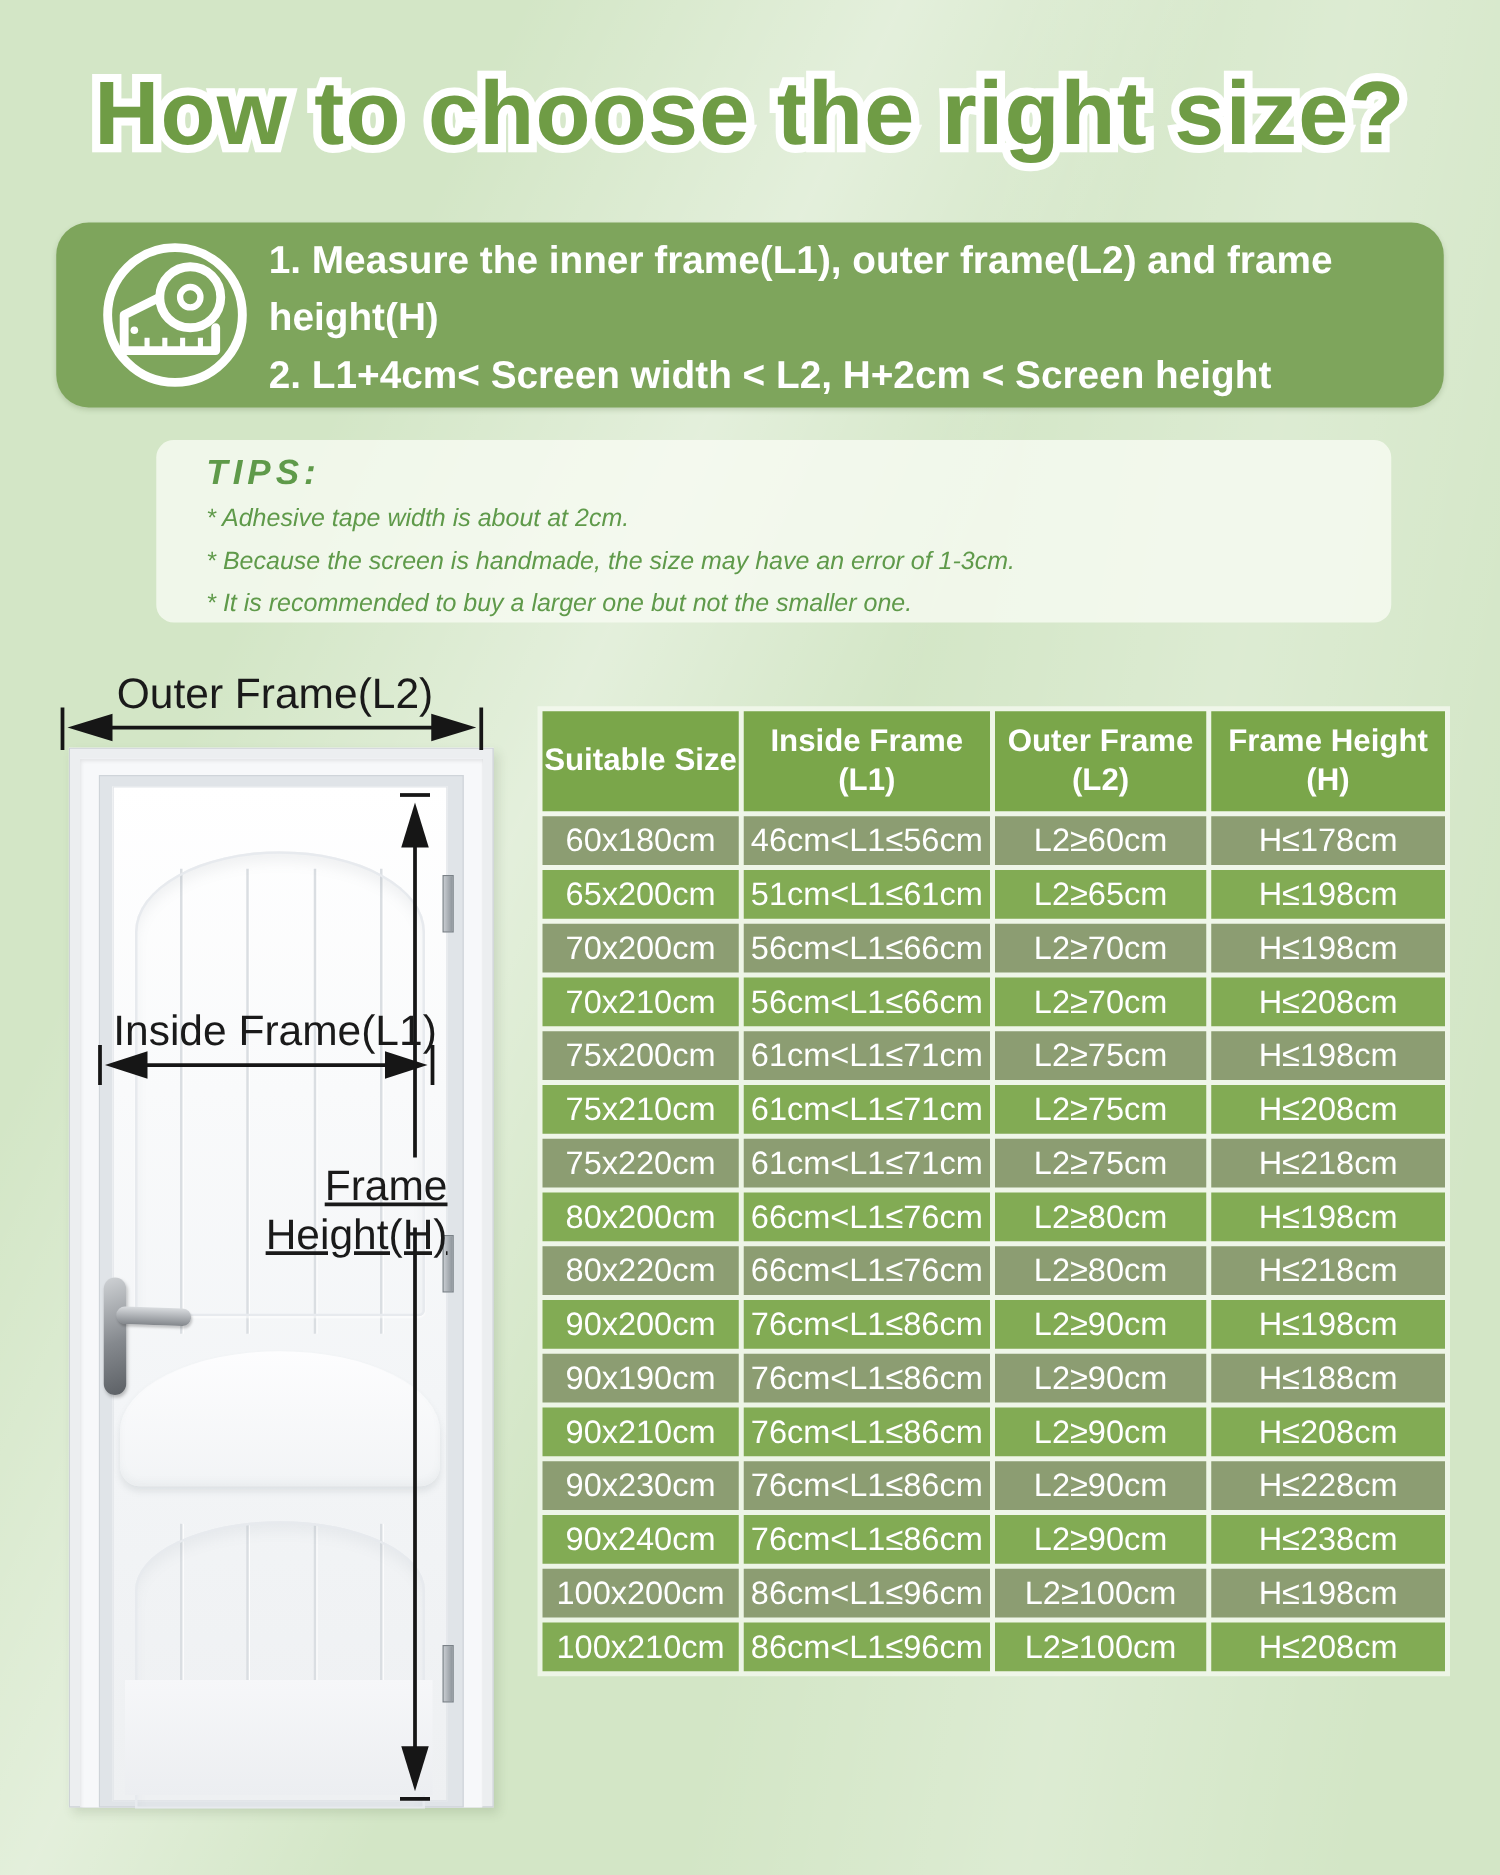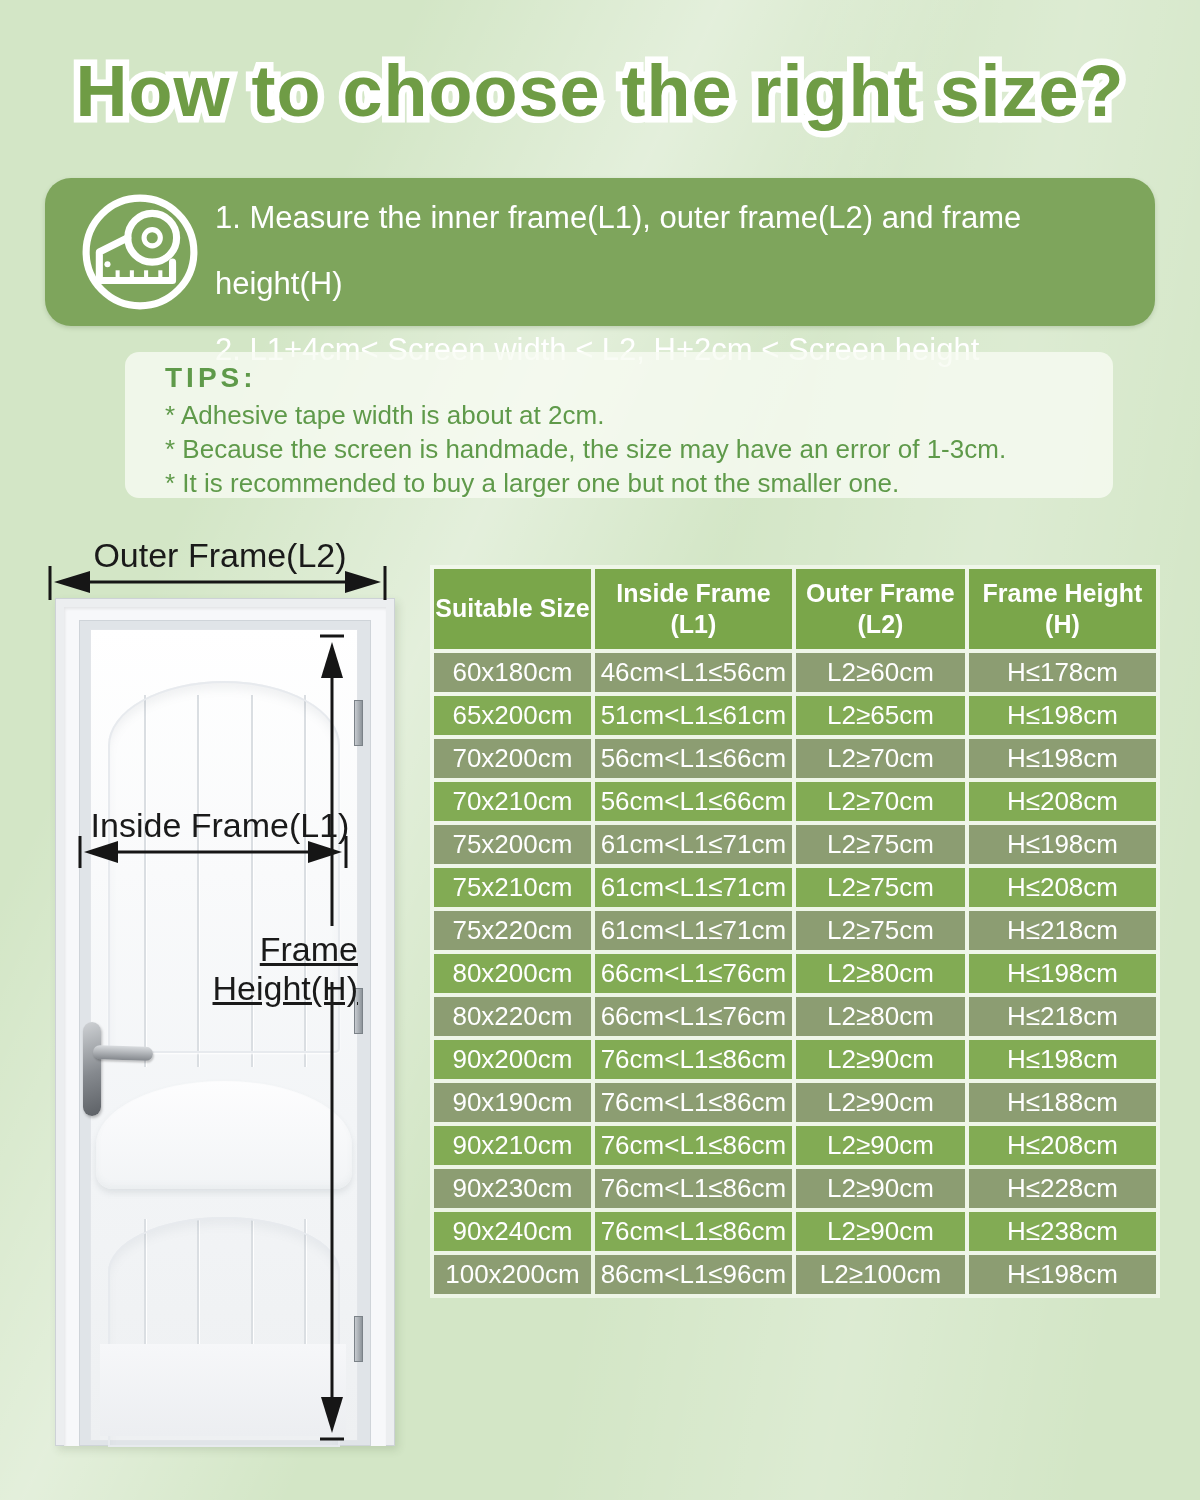--- a/index.html
+++ b/index.html
@@ -37,36 +37,36 @@
 
   
   .instruction-box{
     position:absolute;left:45px;top:178px;width:1110px;height:148px;
     background:var(--panel-green);border-radius:26px;z-index:2;
     box-shadow:0 2px 4px rgba(90,120,70,.25);
   }
   .instruction-icon{position:absolute;left:34px;top:13px;width:122px;height:122px;}
   .instruction-text{
     position:absolute;left:170px;top:7px;width:920px;
-    color:var(--text-white);font-size:31px;font-weight:normal;line-height:66px;
+    color:var(--text-white);font-size:31px;font-weight:bold;line-height:46px;
   }
 
   
   .tips-box{
     position:absolute;left:125px;top:352px;width:988px;height:146px;
     background:rgba(247,251,243,.8);border-radius:14px;z-index:2;
-    padding:0;box-sizing:border-box;
+    padding:0;box-sizing:border-box;font-style:italic;
   }
   .tips-heading{
     position:absolute;left:40px;top:10px;
     color:var(--tips-text);font-size:28px;font-weight:bold;letter-spacing:4px;
   }
   .tips-items{position:absolute;left:40px;top:46px;width:940px;}
   .tip-item{
-    color:var(--tips-text);font-size:26px;line-height:34px;white-space:nowrap;
+    color:var(--tips-text);font-size:20px;line-height:34px;white-space:nowrap;
   }
 
   
   .diagram-label{
     position:absolute;color:var(--label-dark);font-size:34px;z-index:6;
   }
   .outer-frame-label{left:30px;top:536px;width:380px;text-align:center;}
   .inside-frame-label{left:40px;top:806px;width:360px;text-align:center;}
   .frame-height-label{left:140px;top:930px;width:218px;text-align:right;text-decoration:underline;}
 
@@ -325,16 +325,22 @@
           <td>76cm&lt;L1≤86cm</td>
           <td>L2≥90cm</td>
           <td>H≤238cm</td>
         </tr>
         <tr>
           <td>100x200cm</td>
           <td>86cm&lt;L1≤96cm</td>
           <td>L2≥100cm</td>
           <td>H≤198cm</td>
         </tr>
+        <tr>
+          <td>100x210cm</td>
+          <td>86cm&lt;L1≤96cm</td>
+          <td>L2≥100cm</td>
+          <td>H≤208cm</td>
+        </tr>
       </tbody>
   </table>
 
 </div>
 
 </body></html>

